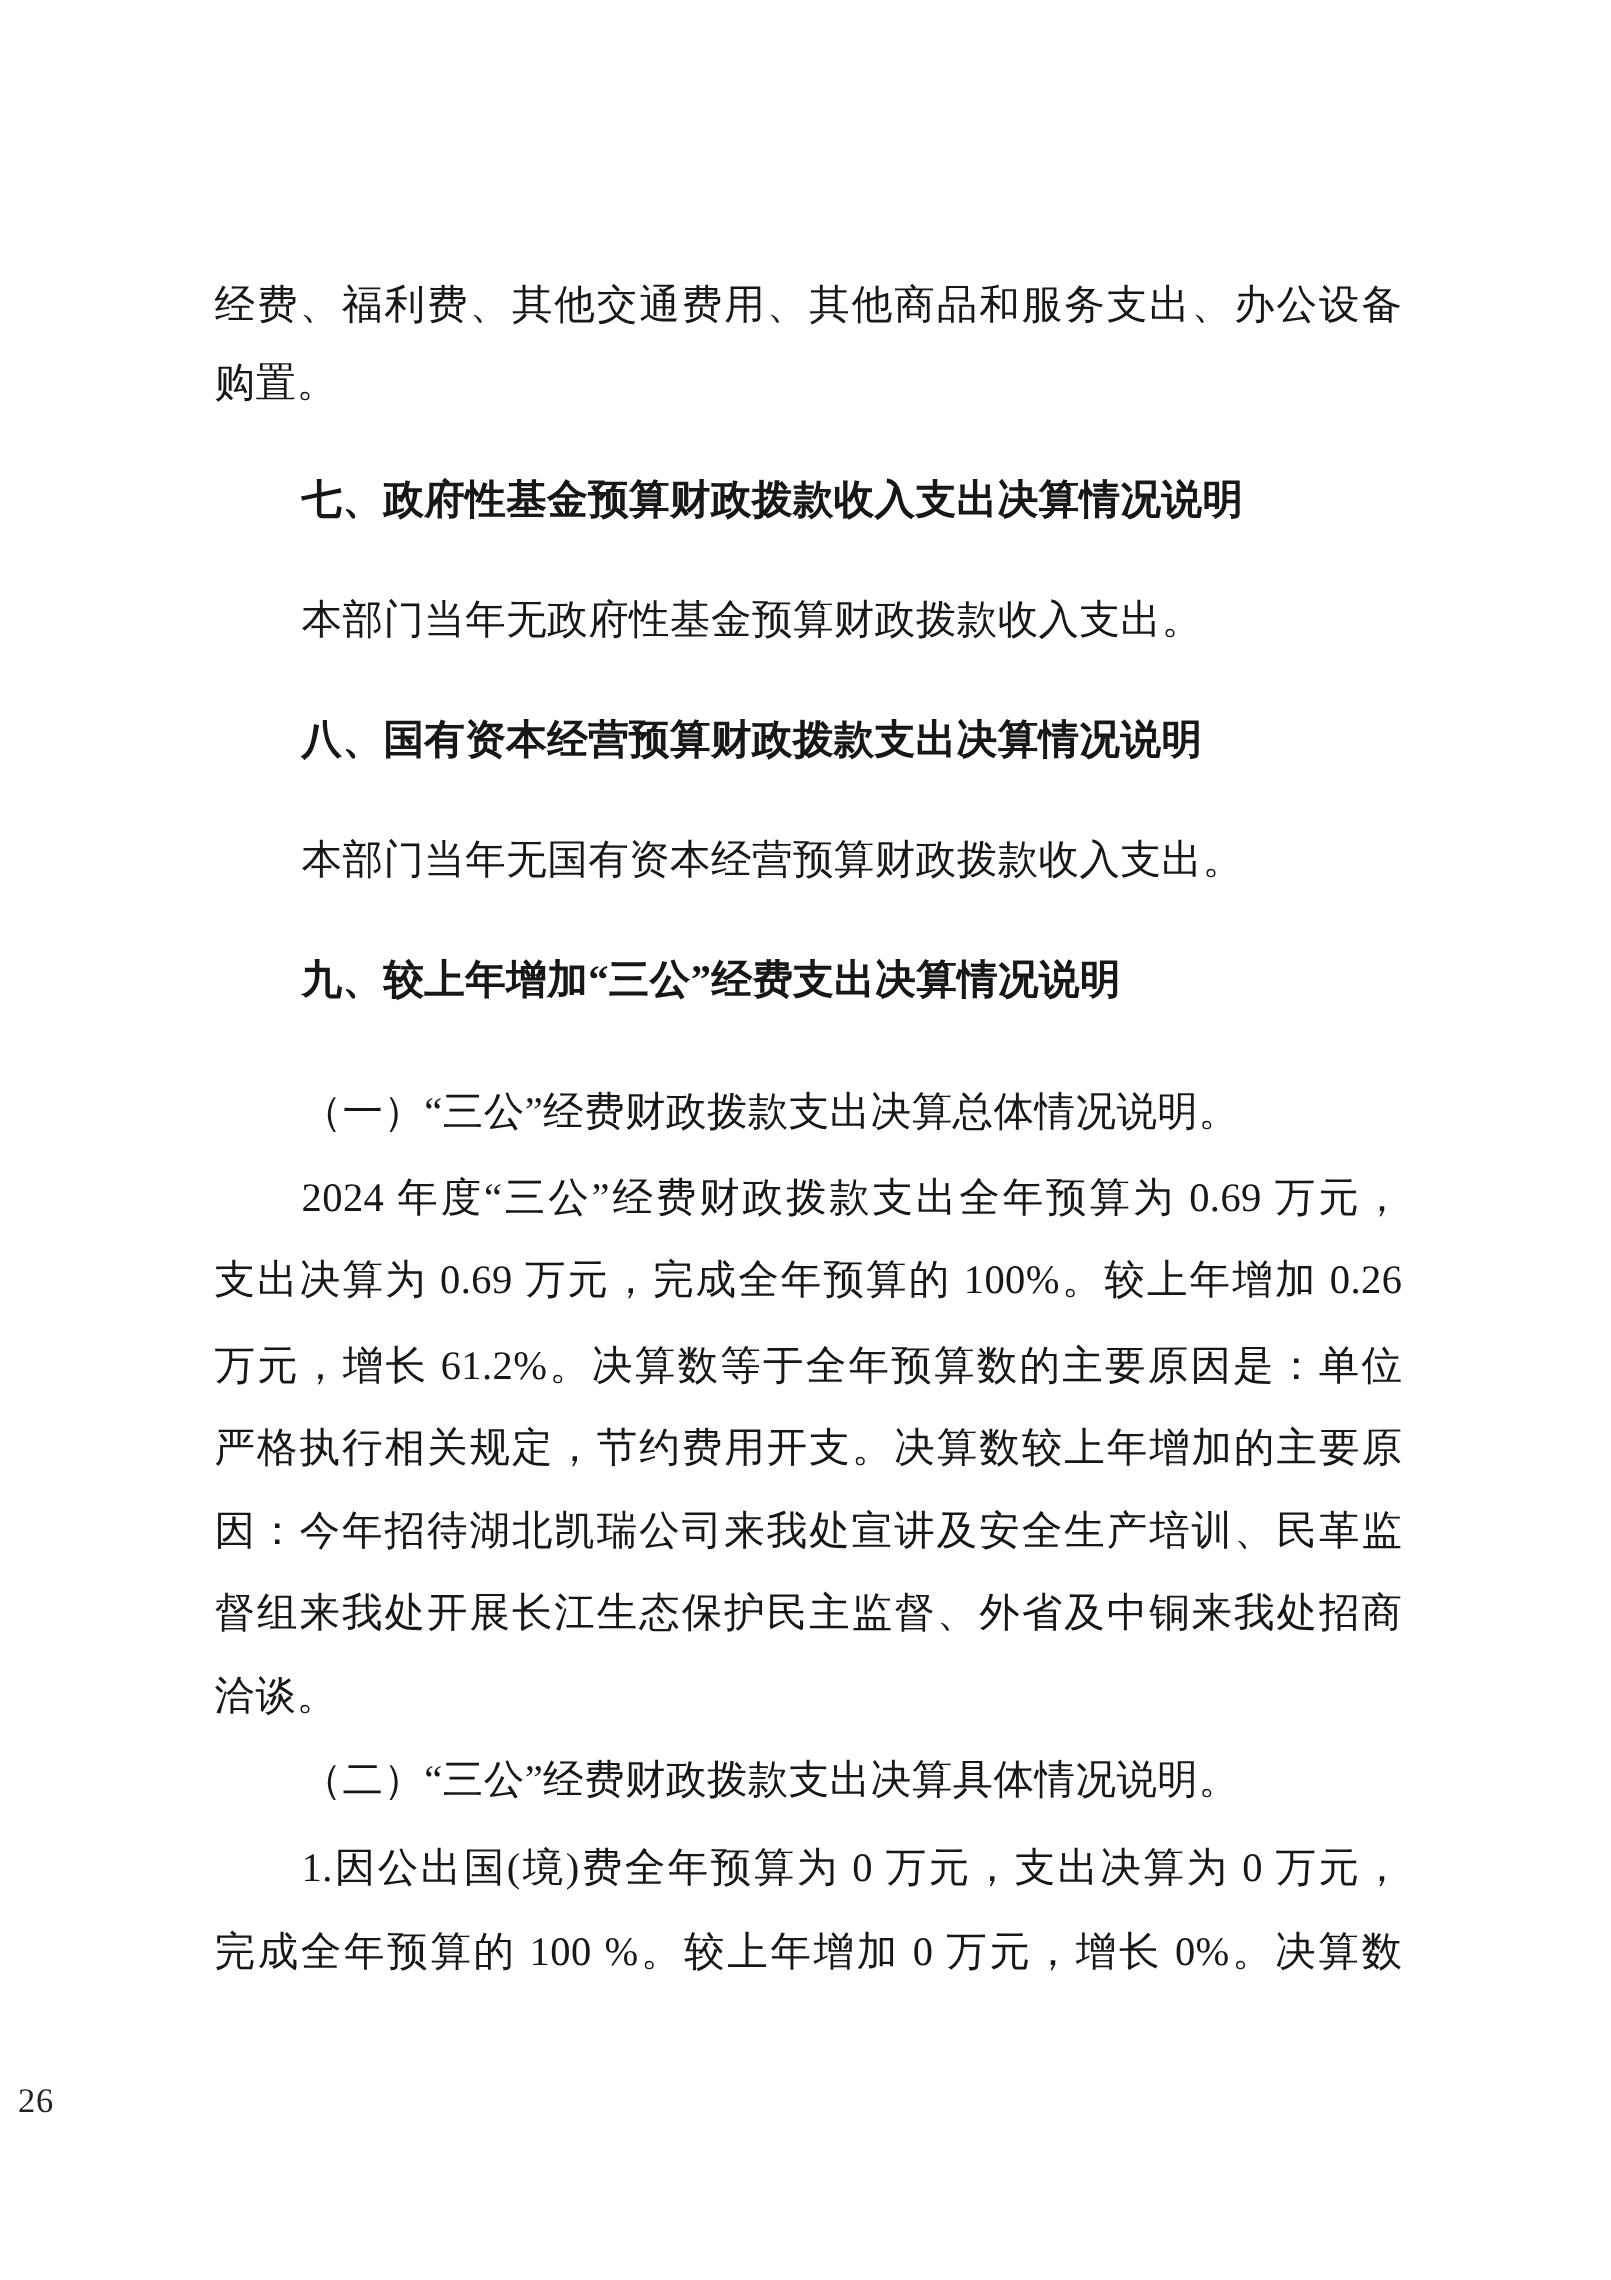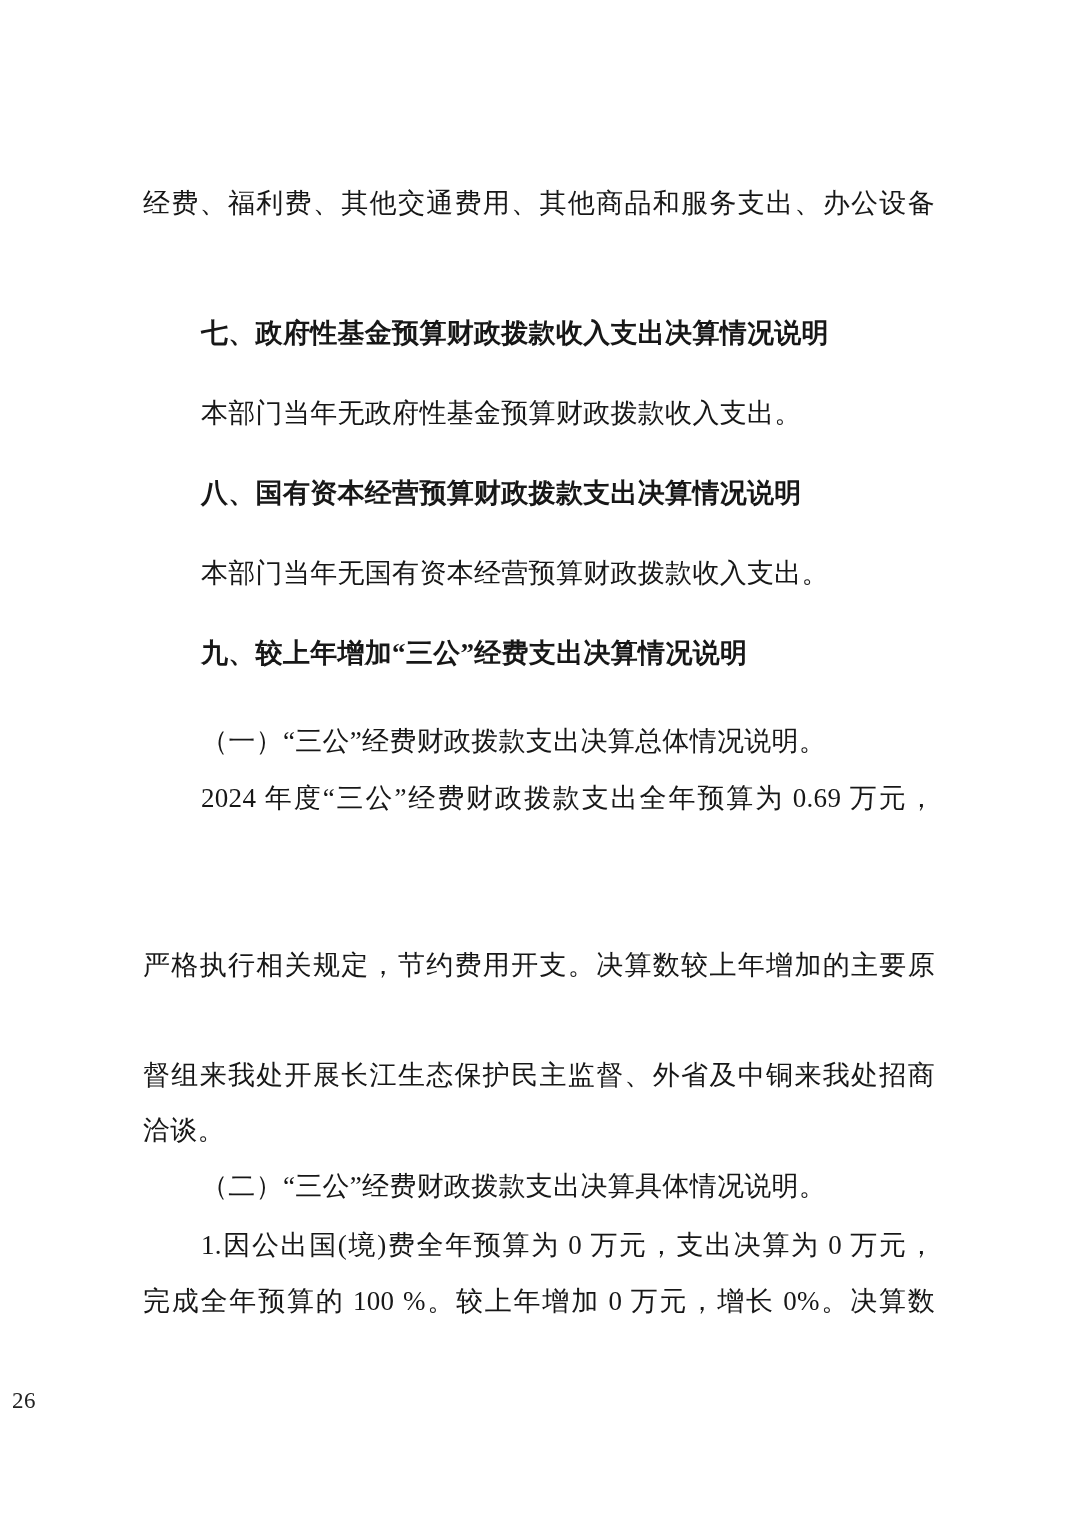--- a/index.html
+++ b/index.html
@@ -50,33 +50,37 @@
     letter-spacing: 0.5px;
     color: #222222;
   }
 </style>
 </head>
 <body>
 
 <div class="page">
 
   <div class="line jfull" style="top:183px">经费、福利费、其他交通费用、其他商品和服务支出、办公设备</div>
+  <div class="line" style="top:235px">购置。</div>
 
   <div class="line heading indent" style="top:313px">七、政府性基金预算财政拨款收入支出决算情况说明</div>
   <div class="line heading indent" style="top:473px">八、国有资本经营预算财政拨款支出决算情况说明</div>
 
   <div class="line indent" style="top:393px">本部门当年无政府性基金预算财政拨款收入支出。</div>
   <div class="line indent" style="top:553px">本部门当年无国有资本经营预算财政拨款收入支出。</div>
 
   <div class="line heading indent" style="top:633px">九、较上年增加“三公”经费支出决算情况说明</div>
 
   <div class="line indent" style="top:721px">（一）“三公”经费财政拨款支出决算总体情况说明。</div>
 
   <div class="line jfull indent" style="top:778px">2024 年度“三公”经费财政拨款支出全年预算为 0.69 万元，</div>
+  <div class="line jfull" style="top:833px">支出决算为 0.69 万元，完成全年预算的 100%。较上年增加 0.26</div>
+  <div class="line jfull" style="top:890px">万元，增长 61.2%。决算数等于全年预算数的主要原因是：单位</div>
   <div class="line jfull" style="top:945px">严格执行相关规定，节约费用开支。决算数较上年增加的主要原</div>
+  <div class="line jfull" style="top:1000px">因：今年招待湖北凯瑞公司来我处宣讲及安全生产培训、民革监</div>
   <div class="line jfull" style="top:1055px">督组来我处开展长江生态保护民主监督、外省及中铜来我处招商</div>
   <div class="line" style="top:1110px">洽谈。</div>
 
   <div class="line indent" style="top:1166px">（二）“三公”经费财政拨款支出决算具体情况说明。</div>
 
   <div class="line jfull indent" style="top:1225px">1.因公出国(境)费全年预算为 0  万元，支出决算为 0 万元，</div>
   <div class="line jfull" style="top:1281px">完成全年预算的 100 %。较上年增加 0 万元，增长 0%。决算数</div>
 
   <div class="pagenum">26</div>
 

